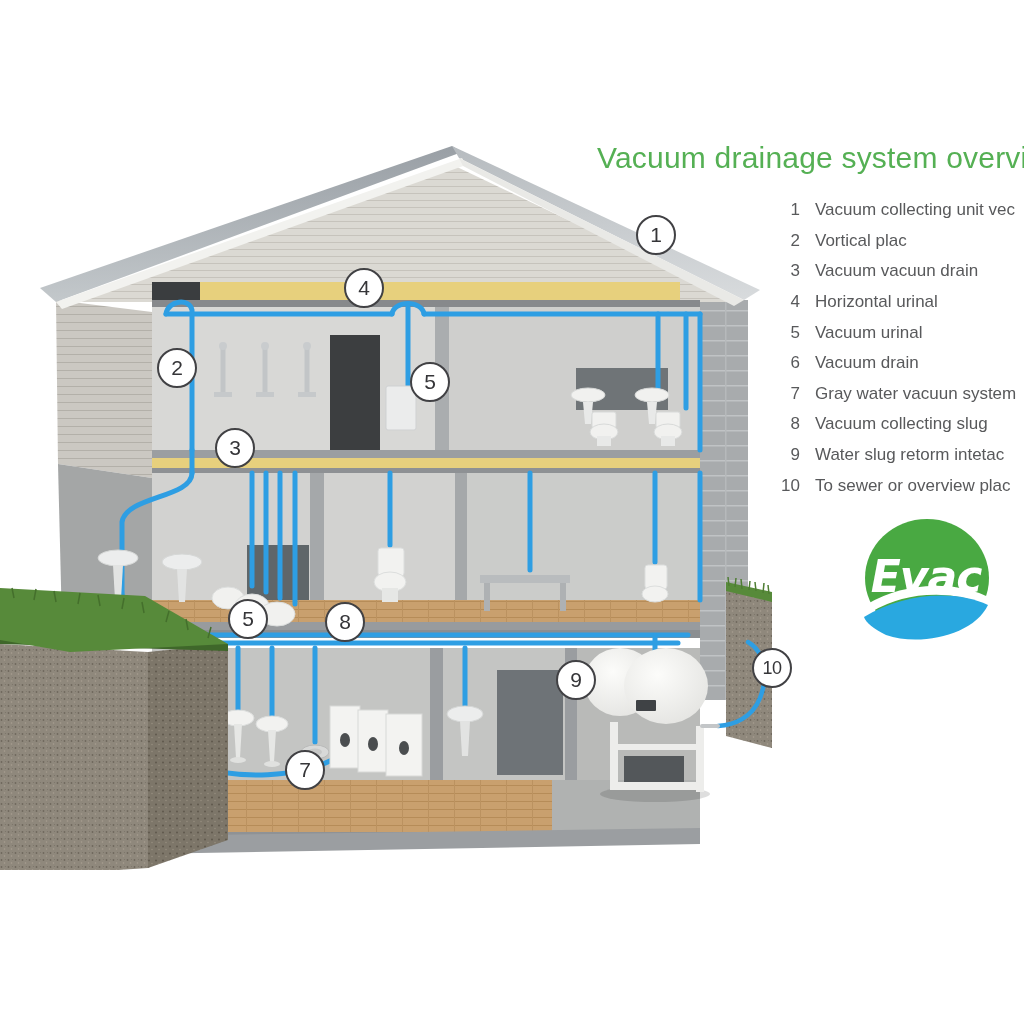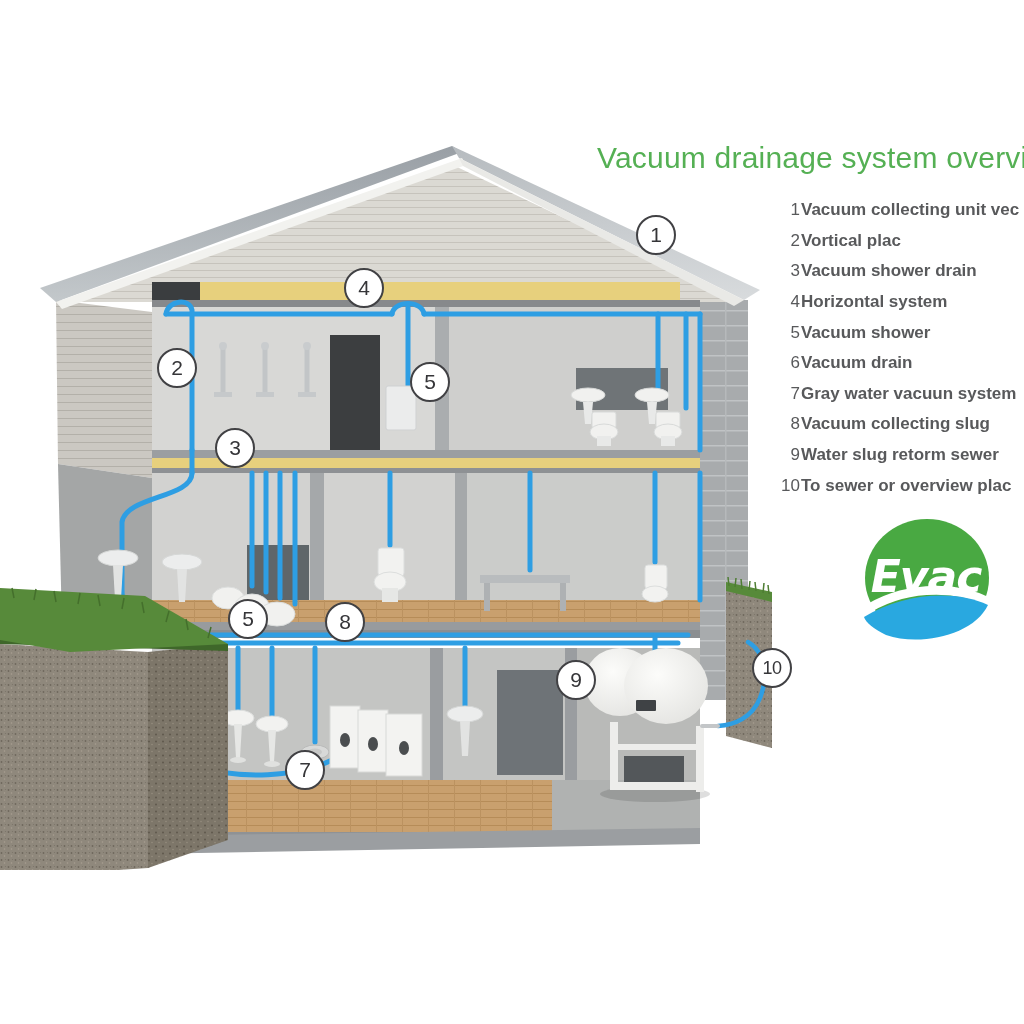--- a/index.html
+++ b/index.html
@@ -6,21 +6,21 @@
   body{width:1024px;height:1024px;overflow:hidden;background:#ffffff;
        font-family:"Liberation Sans", sans-serif;position:relative;}
   .stage{position:absolute;left:0;top:0;width:1024px;height:1024px;}
   .house-svg{position:absolute;left:0;top:130px;width:800px;height:740px;}
   .diagram-title{position:absolute;left:597px;top:141px;font-size:30px;
        color:#55b054;white-space:nowrap;letter-spacing:0.2px;}
   .legend{position:absolute;left:748px;top:195px;margin:0;padding:0;list-style:none;}
   .legend li{display:flex;height:30.6px;align-items:center;
        font-size:17px;color:#58595b;white-space:nowrap;}
   .legend .num{width:52px;text-align:right;flex:0 0 52px;}
-  .legend .lbl{margin-left:1px;font-weight:bold;}
+  .legend .lbl{margin-left:15px;}
   .callout{position:absolute;width:40px;height:40px;border-radius:50%;
        background:#ffffff;border:2.5px solid #414144;box-sizing:border-box;
        display:flex;align-items:center;justify-content:center;
        font-size:21px;color:#353538;}
   .callout.wide{font-size:18px;letter-spacing:-0.5px;}
   .evac-logo{position:absolute;left:860px;top:515px;width:134px;height:136px;}
 </style>
 </head>
 <body>
 
@@ -299,45 +299,45 @@
       <li>
         <span class="num">1</span>
         <span class="lbl">Vacuum collecting unit vec</span>
       </li>
       <li>
         <span class="num">2</span>
         <span class="lbl">Vortical plac</span>
       </li>
       <li>
         <span class="num">3</span>
-        <span class="lbl">Vacuum shower drain</span>
+        <span class="lbl">Vacuum vacuun drain</span>
       </li>
       <li>
         <span class="num">4</span>
-        <span class="lbl">Horizontal system</span>
+        <span class="lbl">Horizontal urinal</span>
       </li>
       <li>
         <span class="num">5</span>
-        <span class="lbl">Vacuum shower</span>
+        <span class="lbl">Vacuum urinal</span>
       </li>
       <li>
         <span class="num">6</span>
         <span class="lbl">Vacuum drain</span>
       </li>
       <li>
         <span class="num">7</span>
         <span class="lbl">Gray water vacuun system</span>
       </li>
       <li>
         <span class="num">8</span>
         <span class="lbl">Vacuum collecting slug</span>
       </li>
       <li>
         <span class="num">9</span>
-        <span class="lbl">Water slug retorm sewer</span>
+        <span class="lbl">Water slug retorm intetac</span>
       </li>
       <li>
         <span class="num">10</span>
         <span class="lbl">To sewer or overview plac</span>
       </li>
     </ol>
 
   <div id="callouts">
       <div class="callout" style="left: 636px; top: 215px;">1</div>
       <div class="callout" style="left: 344px; top: 268px;">4</div>

